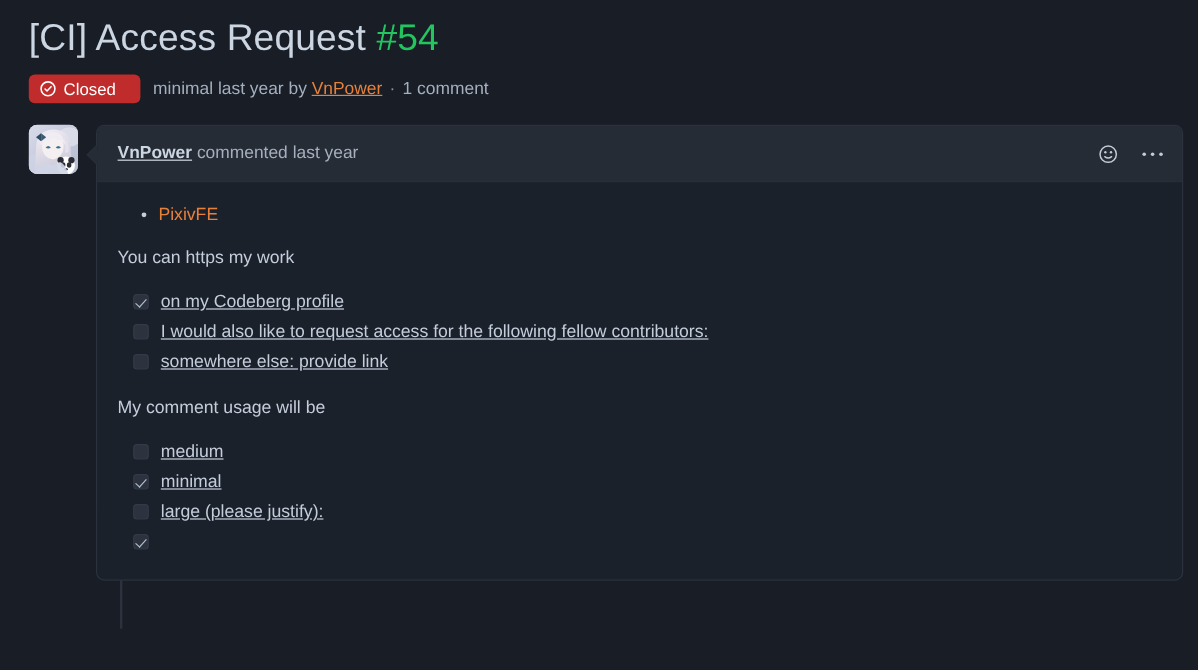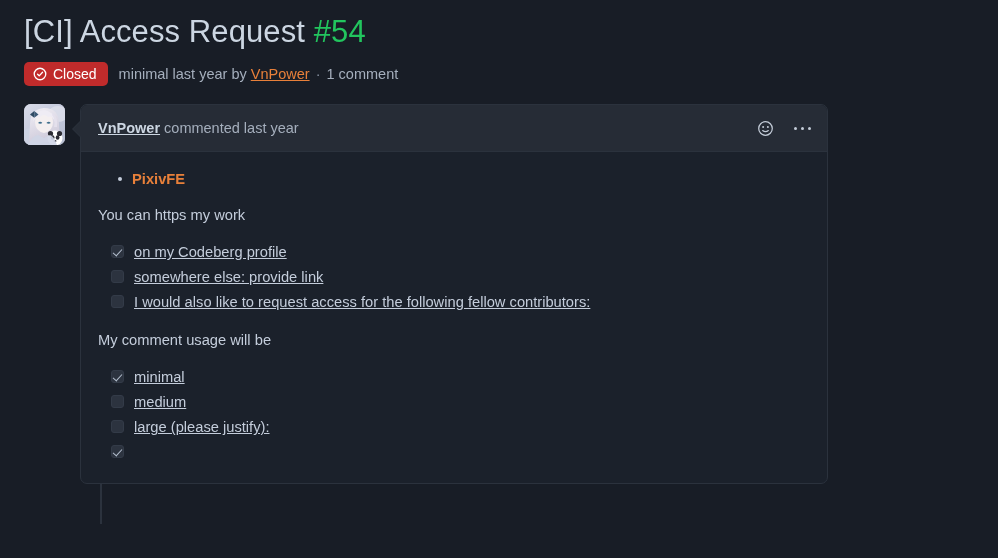--- a/index.html
+++ b/index.html
@@ -43,21 +43,21 @@
     color: #a5afbd;
   }
 
   .state-badge {
     display: inline-flex;
     align-items: center;
     gap: 6px;
     background: #c02b2b;
     color: #ffffff;
     border-radius: 5px;
-    padding: 5px 11px 5px 9px;
+    padding: 5px 20px 5px 9px;
     font-size: 14px;
     font-weight: 400;
     line-height: 1;
     margin-right: 11px;
   }
   .state-badge svg { display: block; }
 
   .meta-text { white-space: nowrap; }
   .meta-user {
     color: #e8803a;
@@ -99,21 +99,21 @@
     flex: 0 0 41px;
     background: #cfd3e0;
     margin-top: 0px;
   }
   .avatar svg { display: block; width: 100%; height: 100%; }
 
   
   .comment-box {
     position: relative;
     margin-left: 15px;
-    width: 748px;
+    width: 906px;
     border: 1px solid #2b323d;
     border-radius: 7px;
     background: #1b212b;
     overflow: visible;
   }
 
   
   .comment-arrow,
   .comment-arrow::after {
     position: absolute;
@@ -200,21 +200,20 @@
   }
 
   ul.bullet-list {
     list-style: none;
     margin: 0 0 14px 0;
     padding: 0 0 0 34px;
   }
   ul.bullet-list li {
     position: relative;
     line-height: 1.5;
-    font-weight: bold;
   }
   ul.bullet-list li::before {
     content: "";
     position: absolute;
     left: -14px;
     top: 9px;
     width: 4px; height: 4px;
     border-radius: 50%;
     background: #c4cddb;
   }
@@ -381,38 +380,38 @@
 
         <p class="body-para">You can https my work</p>
 
         <ul class="task-list tight">
           <li>
             <span class="task-box checked"></span>
             <span>on my Codeberg profile</span>
           </li>
           <li>
             <span class="task-box"></span>
+            <span>I would also like to request access for the following fellow contributors:</span>
+          </li>
+          <li>
+            <span class="task-box"></span>
             <span>somewhere else: provide link</span>
           </li>
+        </ul>
+
+        <p class="body-para">My comment usage will be</p>
+
+        <ul class="task-list tight">
           <li>
             <span class="task-box"></span>
-            <span>I would also like to request access for the following fellow contributors:</span>
-          </li>
-        </ul>
-
-        <p class="body-para">My comment usage will be</p>
-
-        <ul class="task-list tight">
+            <span>medium</span>
+          </li>
           <li>
             <span class="task-box checked"></span>
             <span>minimal</span>
-          </li>
-          <li>
-            <span class="task-box"></span>
-            <span>medium</span>
           </li>
           <li>
             <span class="task-box"></span>
             <span>large (please justify):</span>
           </li>
           <li>
             <span class="task-box checked"></span>
           </li>
         </ul>
 

